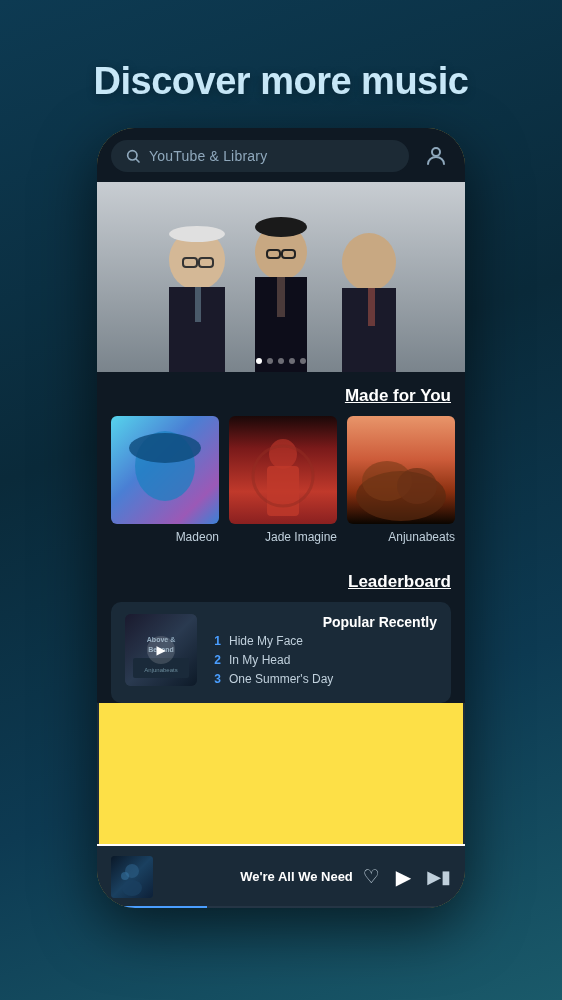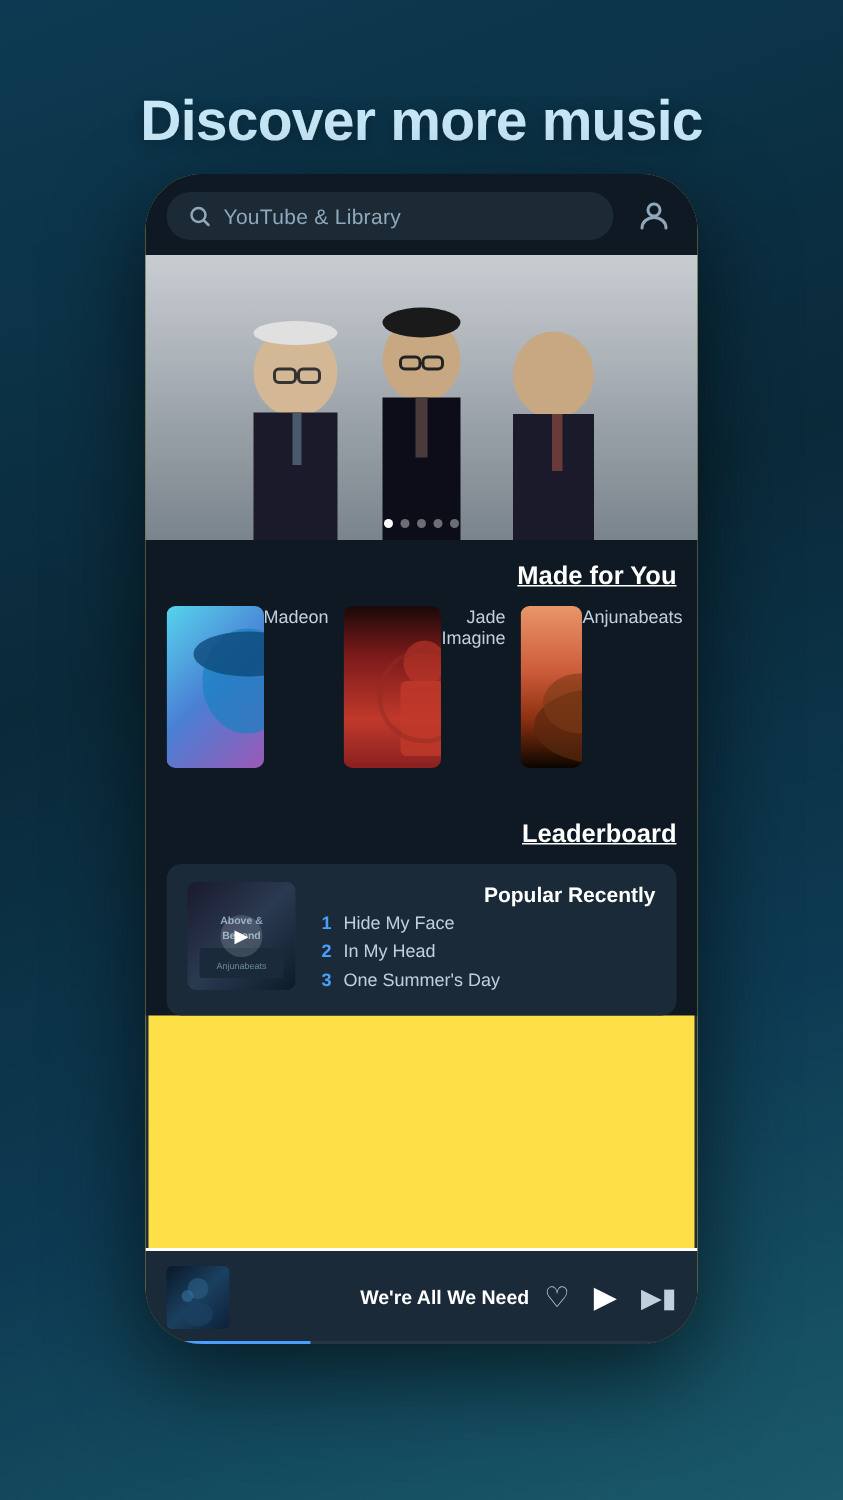--- a/index.html
+++ b/index.html
@@ -15,21 +15,21 @@
       font-family: 'Segoe UI', Arial, sans-serif;
       overflow: hidden;
     }
 
     .hero-title {
       color: #c8e8f8;
       font-size: 38px;
       font-weight: 700;
       text-align: center;
       margin-top: 60px;
-      margin-bottom: 12px;
+      margin-bottom: 24px;
       line-height: 1.15;
       letter-spacing: -0.5px;
       text-shadow: 0 2px 10px rgba(0,0,0,0.3);
     }
 
     .phone-shell {
       width: 368px;
       height: 780px;
       background: #fde047;
       border-radius: 38px;
@@ -128,21 +128,21 @@
 
     .album-row {
       display: flex;
       gap: 10px;
       padding: 0 14px 14px 14px;
       overflow: hidden;
     }
 
     .album-item {
       display: flex;
-      flex-direction: row;
+      flex-direction: column;
       width: 108px;
       flex-shrink: 0;
     }
 
     .album-cover {
       width: 108px;
       height: 108px;
       border-radius: 6px;
       overflow: hidden;
       margin-bottom: 6px;

